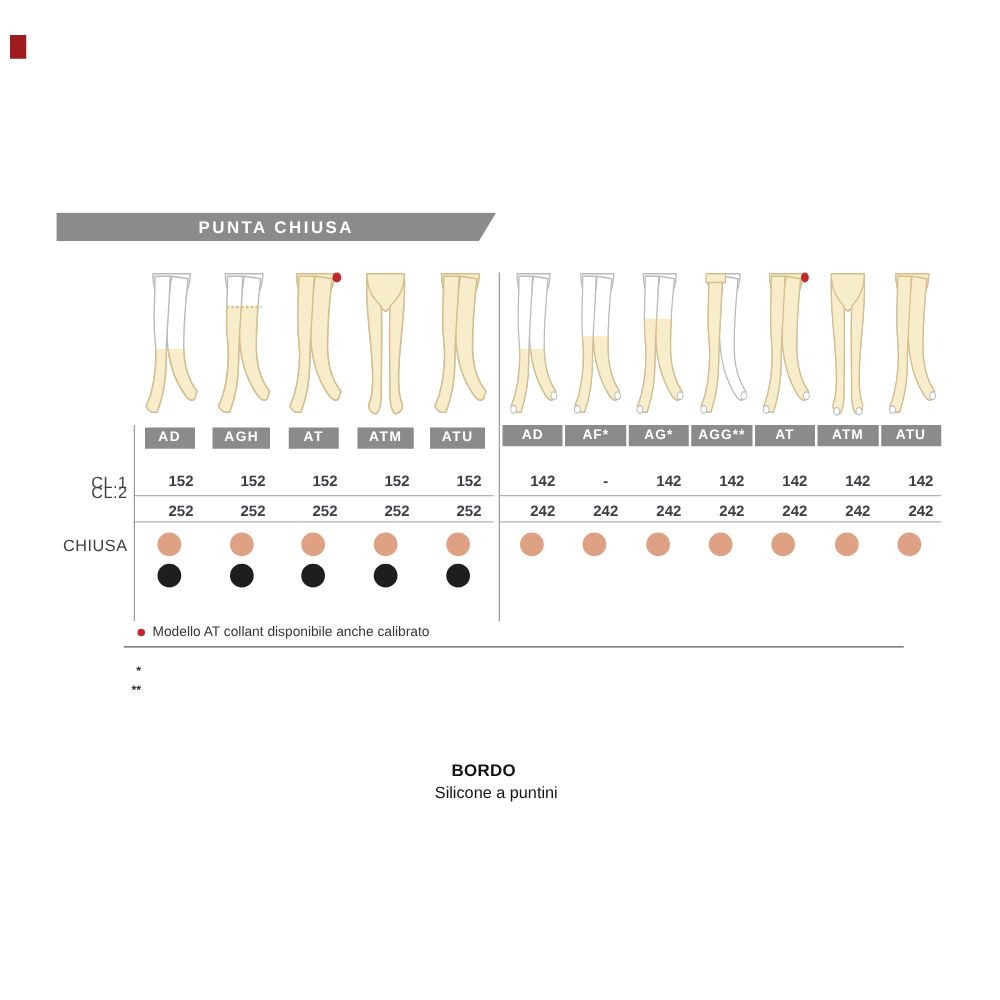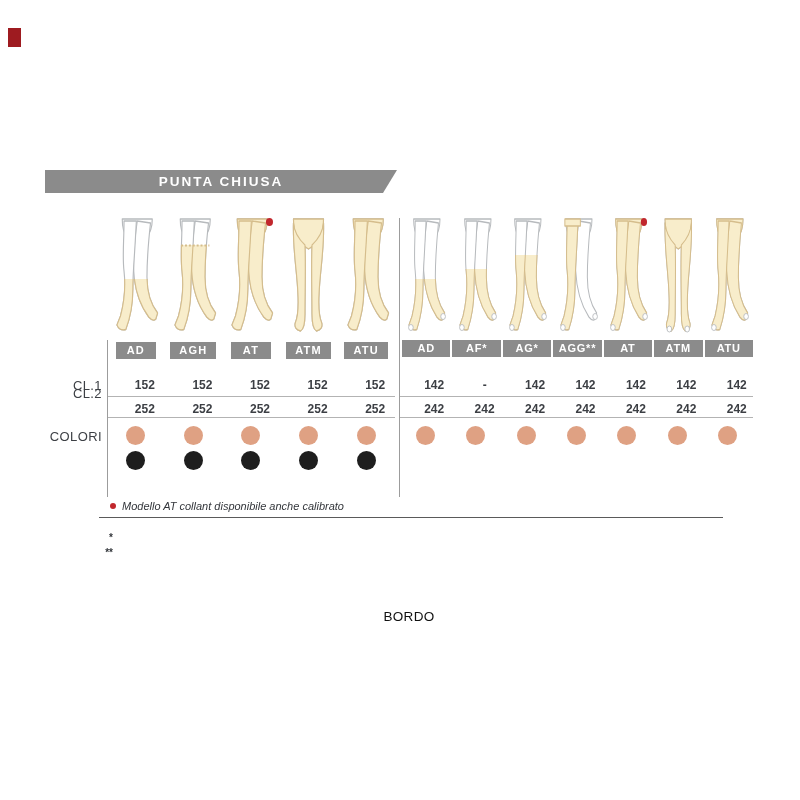--- a/index.html
+++ b/index.html
@@ -50,32 +50,32 @@
   .v-mid{left:399px;top:218px;height:279px;}
 
   .dots{position:absolute;height:19px;display:flex;}
   .dots-closed{left:107px;width:288px;}
   .dots-open{left:400px;width:353px;}
   .dr1{top:426px;} .dr2{top:451px;}
   .dots .cell{flex:1;display:flex;justify-content:center;align-items:center;}
   .dot{width:19px;height:19px;border-radius:50%;display:inline-block;}
 
   .at-note{position:absolute;left:110px;top:500px;display:flex;align-items:center;gap:6px;
-           font-size:11px;font-style:italic;color:#33363b;}
+           font-size:11px;color:#33363b;}
   .at-note .bullet{width:6px;height:6px;border-radius:50%;background:var(--red);flex:0 0 auto;}
 
   .rule{position:absolute;left:99px;top:517px;width:624px;height:1px;background:#5a5a5a;}
 
   .footnotes{position:absolute;left:97px;top:531px;width:660px;
              font-size:11px;font-style:italic;color:#33363b;
              display:grid;grid-template-columns:16px auto;column-gap:6px;line-height:14.5px;}
   .footnotes .star{text-align:right;font-weight:bold;font-style:normal;font-size:10px;}
 
-  .footer-title{position:absolute;left:109px;top:609px;width:600px;text-align:center;
-                font-size:13.5px;font-weight:normal;letter-spacing:0.3px;color:#111;}
+  .footer-title{position:absolute;left:87px;top:609px;width:600px;text-align:center;
+                font-size:13.5px;font-weight:bold;letter-spacing:0.3px;color:#111;}
   .footer-sub{position:absolute;left:97px;top:626px;width:600px;text-align:center;
               font-size:13px;color:#111;}
 </style>
 </head>
 <body>
 
 <div class="canvas">
 
   <div class="brand-mark"></div>
 
@@ -344,21 +344,21 @@
     <span class="badge">AF*</span>
     <span class="badge">AG*</span>
     <span class="badge">AGG**</span>
     <span class="badge">AT</span>
     <span class="badge">ATM</span>
     <span class="badge">ATU</span>
   </div>
 
   <div class="rowlabel lab1">CL.1</div>
   <div class="rowlabel lab2">CL.2</div>
-  <div class="rowlabel lab3">COLORI</div>
+  <div class="rowlabel lab3">CHIUSA</div>
 
   <div class="vals vals-closed r1">
     <span class="cell">152</span>
     <span class="cell">152</span>
     <span class="cell">152</span>
     <span class="cell">152</span>
     <span class="cell">152</span>
   </div>
   <div class="vals vals-open r1">
     <span class="cell">142</span>
@@ -459,14 +459,15 @@
 
   <div class="rule"></div>
 
   <div class="footnotes">
     <span class="star">*</span>
     <span class="star"></span>
     <span class="star">**</span>
   </div>
 
   <div class="footer-title">BORDO</div>
+  <div class="footer-sub">Silicone a puntini</div>
 
 </div>
 
 </body></html>

